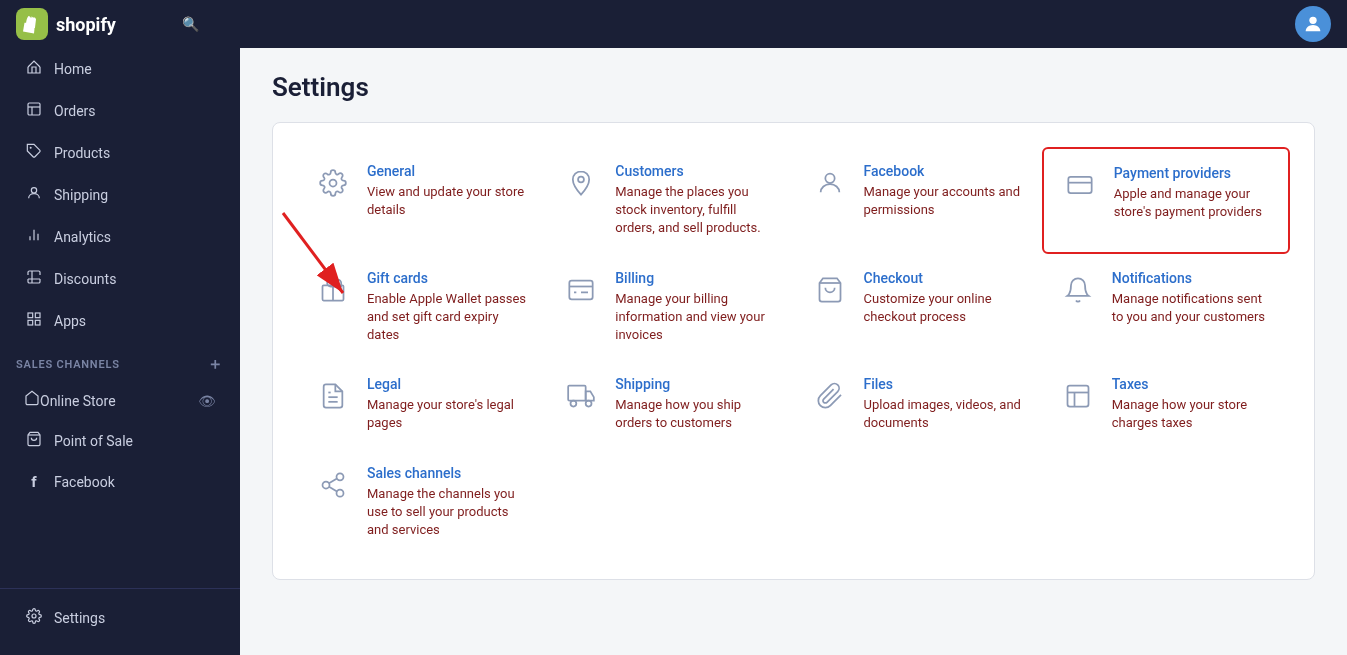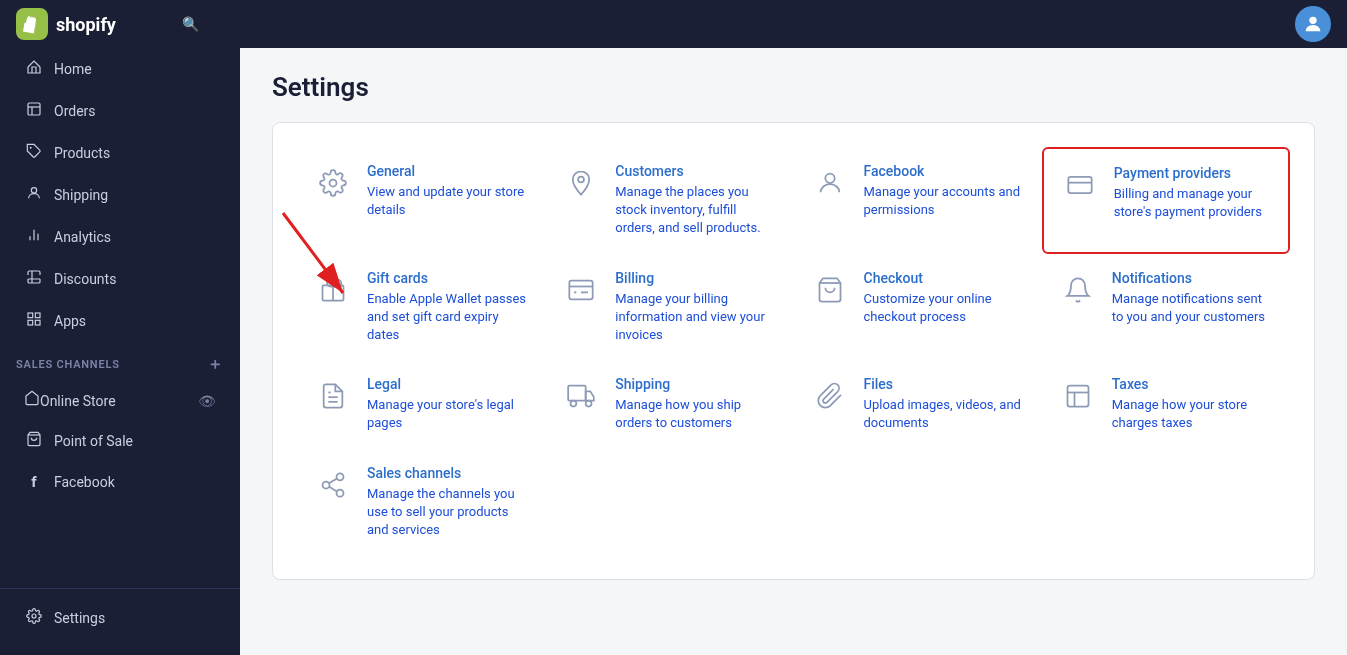--- a/index.html
+++ b/index.html
@@ -201,21 +201,21 @@
     }
     .settings-text { flex: 1; }
     .settings-label {
       color: #2c6ecb;
       font-size: 14px;
       font-weight: 500;
       margin-bottom: 4px;
       text-decoration: none;
     }
     .settings-desc {
-      color: #1d4ed8;
+      color: #7f1d1d;
       font-size: 13px;
       line-height: 1.4;
     }
   </style>
 </head>
 <body>
 
 <div class="topnav">
   <div class="topnav-logo">
     <div class="shopify-bag">
@@ -409,21 +409,21 @@
 
         <div class="settings-item highlighted">
           <div class="settings-icon">
             <svg viewBox="0 0 24 24">
                 <rect x="2" y="5" width="20" height="14" rx="2"></rect>
                 <line x1="2" y1="10" x2="22" y2="10"></line>
               </svg>
           </div>
           <div class="settings-text">
             <div class="settings-label">Payment providers</div>
-            <div class="settings-desc">Billing and manage your store's payment providers</div>
+            <div class="settings-desc">Apple and manage your store's payment providers</div>
           </div>
         </div>
 
         <div class="settings-item">
           <div class="settings-icon">
             <svg viewBox="0 0 24 24">
                 <rect x="3" y="8" width="18" height="13" rx="1"></rect>
                 <path d="M19 8V6a3 3 0 00-6 0c0-1.66-1.34-3-3-3a3 3 0 000 6h9z"></path>
                 <line x1="12" y1="8" x2="12" y2="21"></line>
               </svg>

